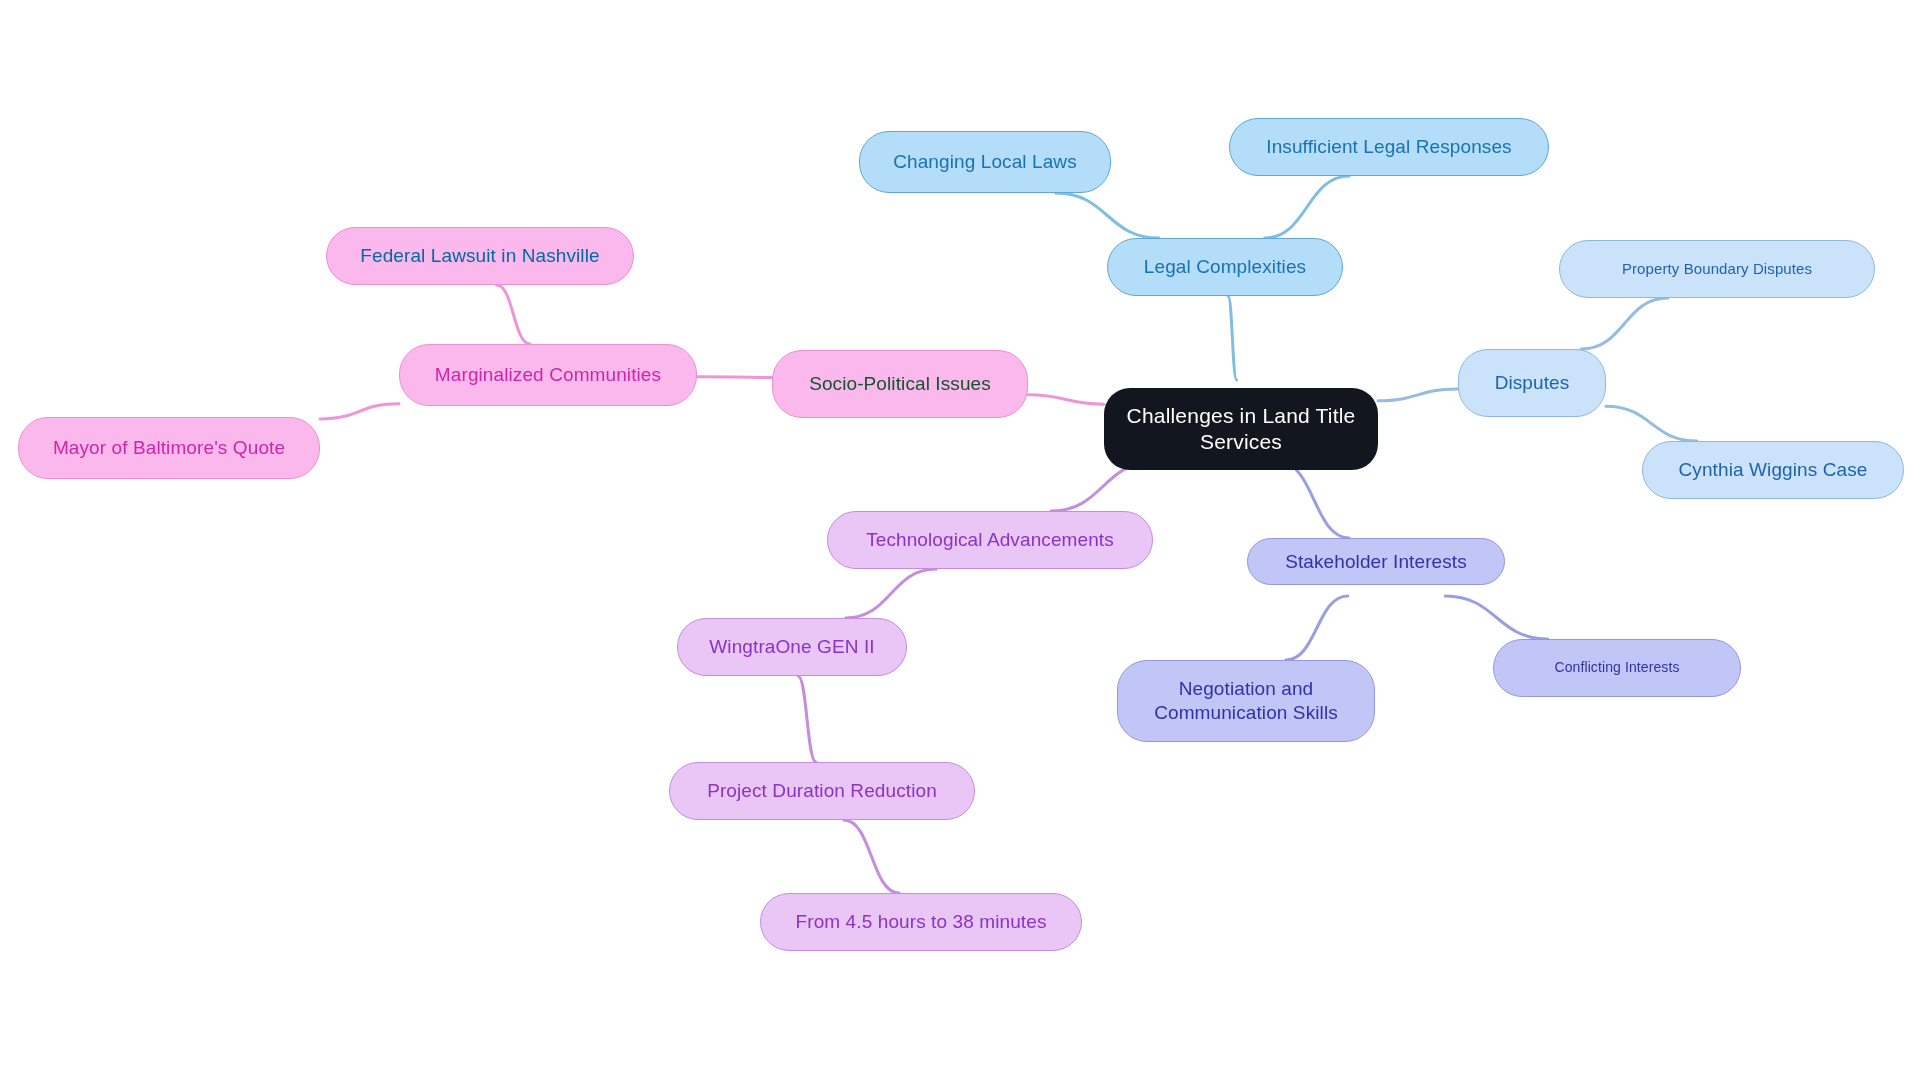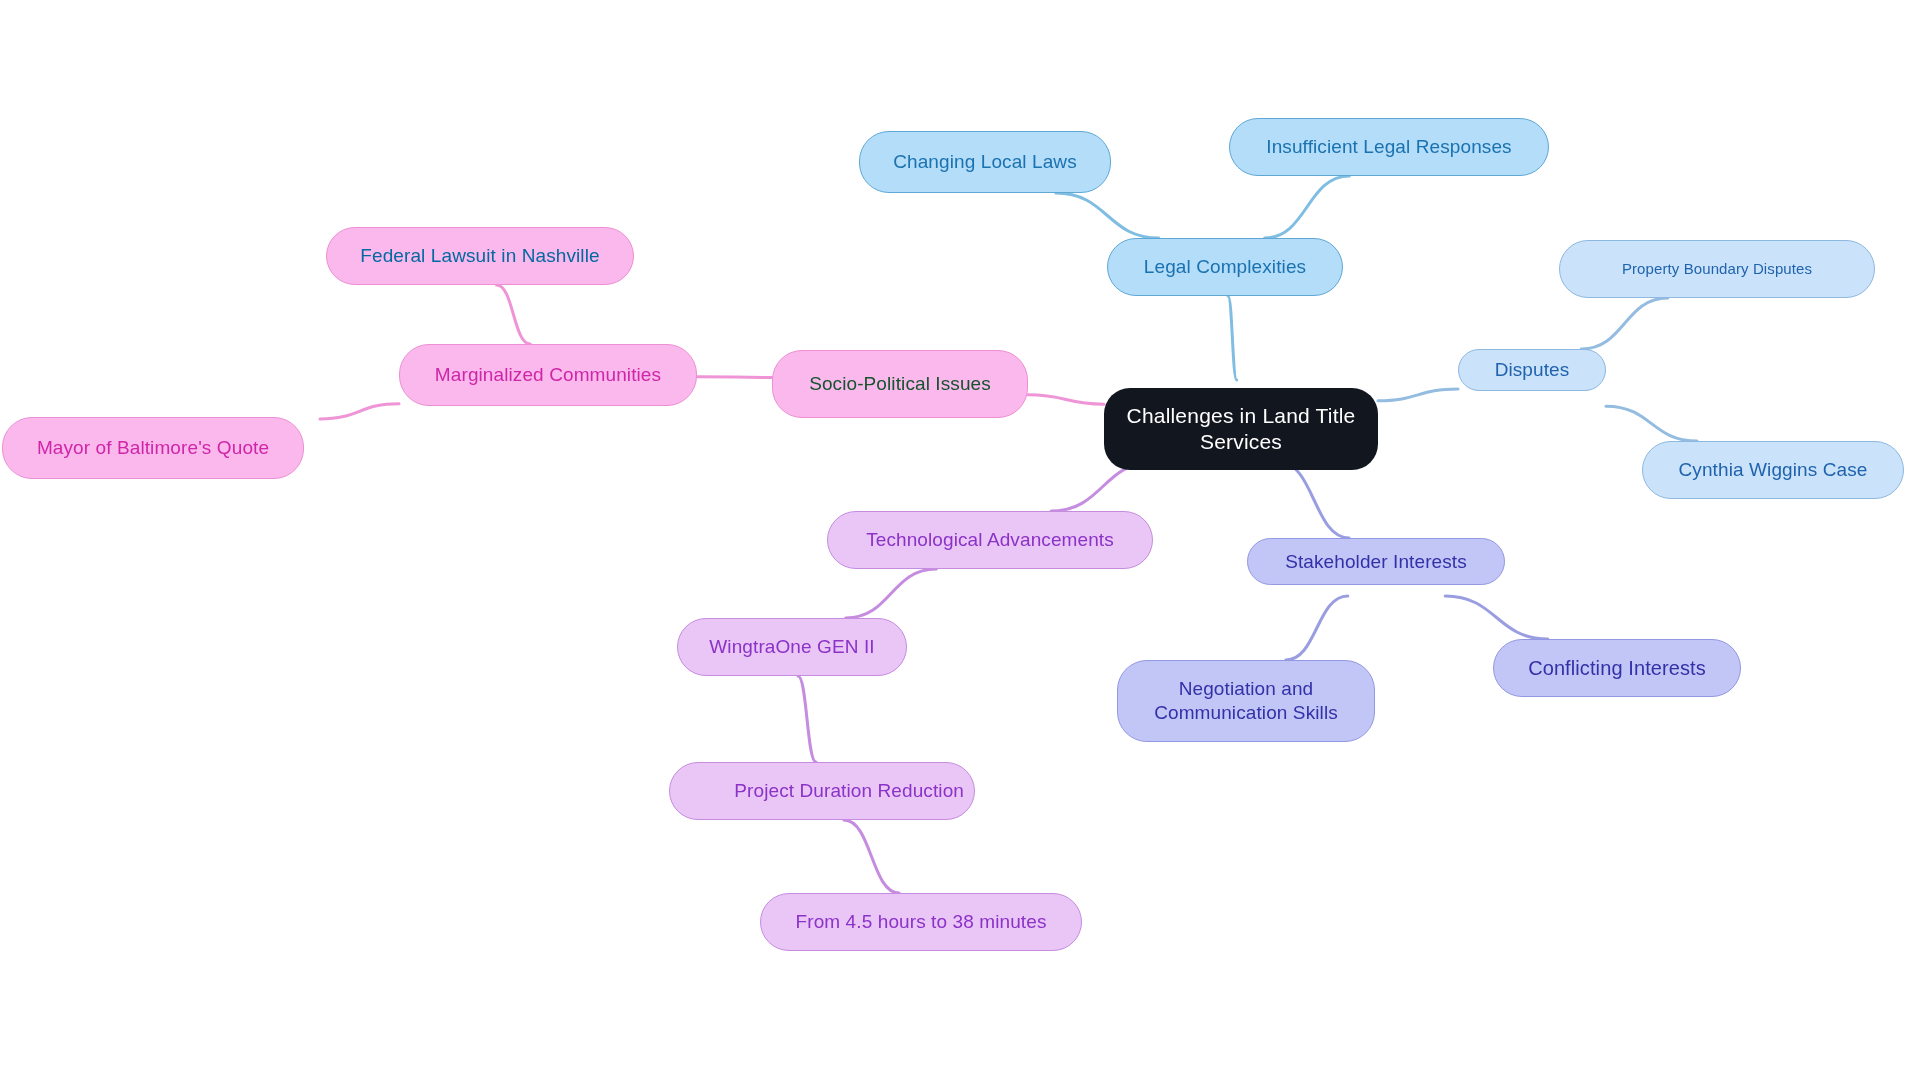--- a/index.html
+++ b/index.html
@@ -71,29 +71,29 @@
       <path d="M 1104 404.12609970674487 C 1066 404.12609970674487, 1066 394.76539589442814, 1028 394.76539589442814" fill="none" stroke="#ef94d6" stroke-width="3" stroke-linecap="round"></path>
       <path d="M 772 377.54545454545456 C 734.5 377.54545454545456, 734.5 376.6931818181818, 697 376.6931818181818" fill="none" stroke="#ef94d6" stroke-width="3" stroke-linecap="round"></path>
       <path d="M 530.2857142857143 344 C 513.4285714285714 344, 513.4285714285714 285, 496.57142857142856 285" fill="none" stroke="#ef94d6" stroke-width="3" stroke-linecap="round"></path>
       <path d="M 399 403.69920844327174 C 359.5 403.69920844327174, 359.5 418.9155672823219, 320 418.9155672823219" fill="none" stroke="#ef94d6" stroke-width="3" stroke-linecap="round"></path>
     </svg>
   <div id="nodes">
       <div class="node root" style="left: 1104px; top: 380px; width: 274px; height: 82px; font-size: 21px; background: rgb(18, 22, 31); color: rgb(255, 255, 255); margin-top: 8px;"><span>Challenges in Land Title Services</span></div>
       <div class="node" style="left: 1107px; top: 238px; width: 236px; height: 58px; font-size: 19px; background: rgb(179, 221, 248); color: rgb(27, 114, 176); border-color: rgb(95, 168, 214);"><span>Legal Complexities</span></div>
       <div class="node" style="left: 859px; top: 131px; width: 252px; height: 62px; font-size: 19px; background: rgb(179, 221, 248); color: rgb(27, 114, 176); border-color: rgb(95, 168, 214);"><span>Changing Local Laws</span></div>
       <div class="node" style="left: 1229px; top: 118px; width: 320px; height: 58px; font-size: 19px; background: rgb(179, 221, 248); color: rgb(27, 114, 176); border-color: rgb(95, 168, 214);"><span>Insufficient Legal Responses</span></div>
-      <div class="node" style="left: 1458px; top: 349px; width: 148px; height: 42px; font-size: 19px; background: rgb(203, 226, 251); color: rgb(31, 99, 173); border-color: rgb(141, 184, 224);"><span>Disputes</span></div>
+      <div class="node" style="left: 1458px; top: 349px; width: 148px; height: 68px; font-size: 19px; background: rgb(203, 226, 251); color: rgb(31, 99, 173); border-color: rgb(141, 184, 224);"><span>Disputes</span></div>
       <div class="node" style="left: 1559px; top: 240px; width: 316px; height: 58px; font-size: 15px; background: rgb(203, 226, 251); color: rgb(31, 99, 173); border-color: rgb(141, 184, 224);"><span>Property Boundary Disputes</span></div>
       <div class="node" style="left: 1642px; top: 441px; width: 262px; height: 58px; font-size: 19px; background: rgb(203, 226, 251); color: rgb(31, 99, 173); border-color: rgb(141, 184, 224);"><span>Cynthia Wiggins Case</span></div>
       <div class="node" style="left: 1247px; top: 538px; width: 258px; height: 47px; font-size: 19px; background: rgb(194, 198, 247); color: rgb(52, 48, 168); border-color: rgb(146, 152, 226);"><span>Stakeholder Interests</span></div>
       <div class="node" style="left: 1117px; top: 660px; width: 258px; height: 82px; font-size: 19px; background: rgb(194, 198, 247); color: rgb(52, 48, 168); border-color: rgb(146, 152, 226);"><span>Negotiation and
 Communication Skills</span></div>
-      <div class="node" style="left: 1493px; top: 639px; width: 248px; height: 58px; font-size: 20px; background: rgb(194, 198, 247); color: rgb(52, 48, 168); border-color: rgb(146, 152, 226);"><span>Conflicting Interests</span></div>
+      <div class="node" style="left: 1493px; top: 639px; width: 248px; height: 58px; font-size: 14px; background: rgb(194, 198, 247); color: rgb(52, 48, 168); border-color: rgb(146, 152, 226);"><span>Conflicting Interests</span></div>
       <div class="node" style="left: 827px; top: 511px; width: 326px; height: 58px; font-size: 19px; background: rgb(234, 198, 247); color: rgb(139, 50, 199); border-color: rgb(197, 140, 224);"><span>Technological Advancements</span></div>
       <div class="node" style="left: 677px; top: 618px; width: 230px; height: 58px; font-size: 19px; background: rgb(234, 198, 247); color: rgb(139, 50, 199); border-color: rgb(197, 140, 224);"><span>WingtraOne GEN II</span></div>
-      <div class="node" style="left: 669px; top: 762px; width: 306px; height: 58px; font-size: 19px; background: rgb(234, 198, 247); color: rgb(139, 50, 199); border-color: rgb(197, 140, 224); justify-content: flex-end;"><span>Project Duration Reduction</span></div>
+      <div class="node" style="left: 669px; top: 762px; width: 306px; height: 58px; font-size: 19px; background: rgb(234, 198, 247); color: rgb(139, 50, 199); border-color: rgb(197, 140, 224);"><span>Project Duration Reduction</span></div>
       <div class="node" style="left: 760px; top: 893px; width: 322px; height: 58px; font-size: 19px; background: rgb(234, 198, 247); color: rgb(139, 50, 199); border-color: rgb(197, 140, 224);"><span>From 4.5 hours to 38 minutes</span></div>
       <div class="node" style="left: 772px; top: 350px; width: 256px; height: 68px; font-size: 19px; background: rgb(251, 184, 236); color: #14532d; border-color: rgb(236, 143, 212);"><span>Socio-Political Issues</span></div>
       <div class="node" style="left: 399px; top: 344px; width: 298px; height: 62px; font-size: 19px; background: rgb(251, 184, 236); color: rgb(207, 38, 168); border-color: rgb(236, 143, 212);"><span>Marginalized Communities</span></div>
       <div class="node" style="left: 326px; top: 227px; width: 308px; height: 58px; font-size: 19px; background: rgb(251, 184, 236); color: #0369a1; border-color: rgb(236, 143, 212);"><span>Federal Lawsuit in Nashville</span></div>
-      <div class="node" style="left: 2px; top: 417px; width: 302px; height: 62px; font-size: 19px; background: rgb(251, 184, 236); color: rgb(207, 38, 168); border-color: rgb(236, 143, 212); text-align: center;"><span>Mayor of Baltimore's Quote</span></div>
+      <div class="node" style="left: 18px; top: 417px; width: 302px; height: 62px; font-size: 19px; background: rgb(251, 184, 236); color: rgb(207, 38, 168); border-color: rgb(236, 143, 212); text-align: center;"><span>Mayor of Baltimore's Quote</span></div>
     </div>
 </div>
 
 </body></html>

